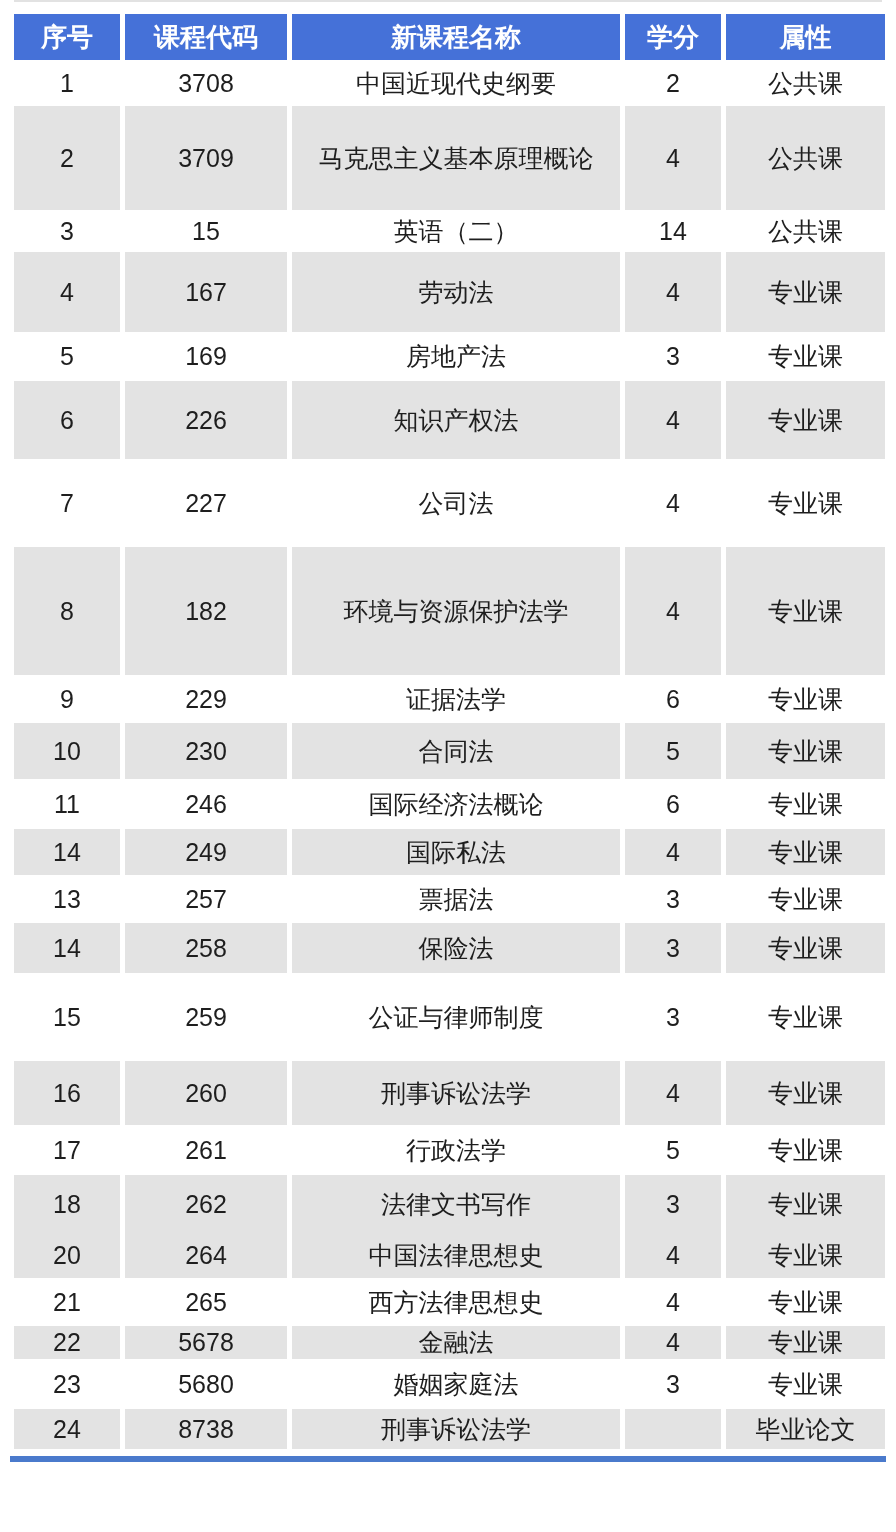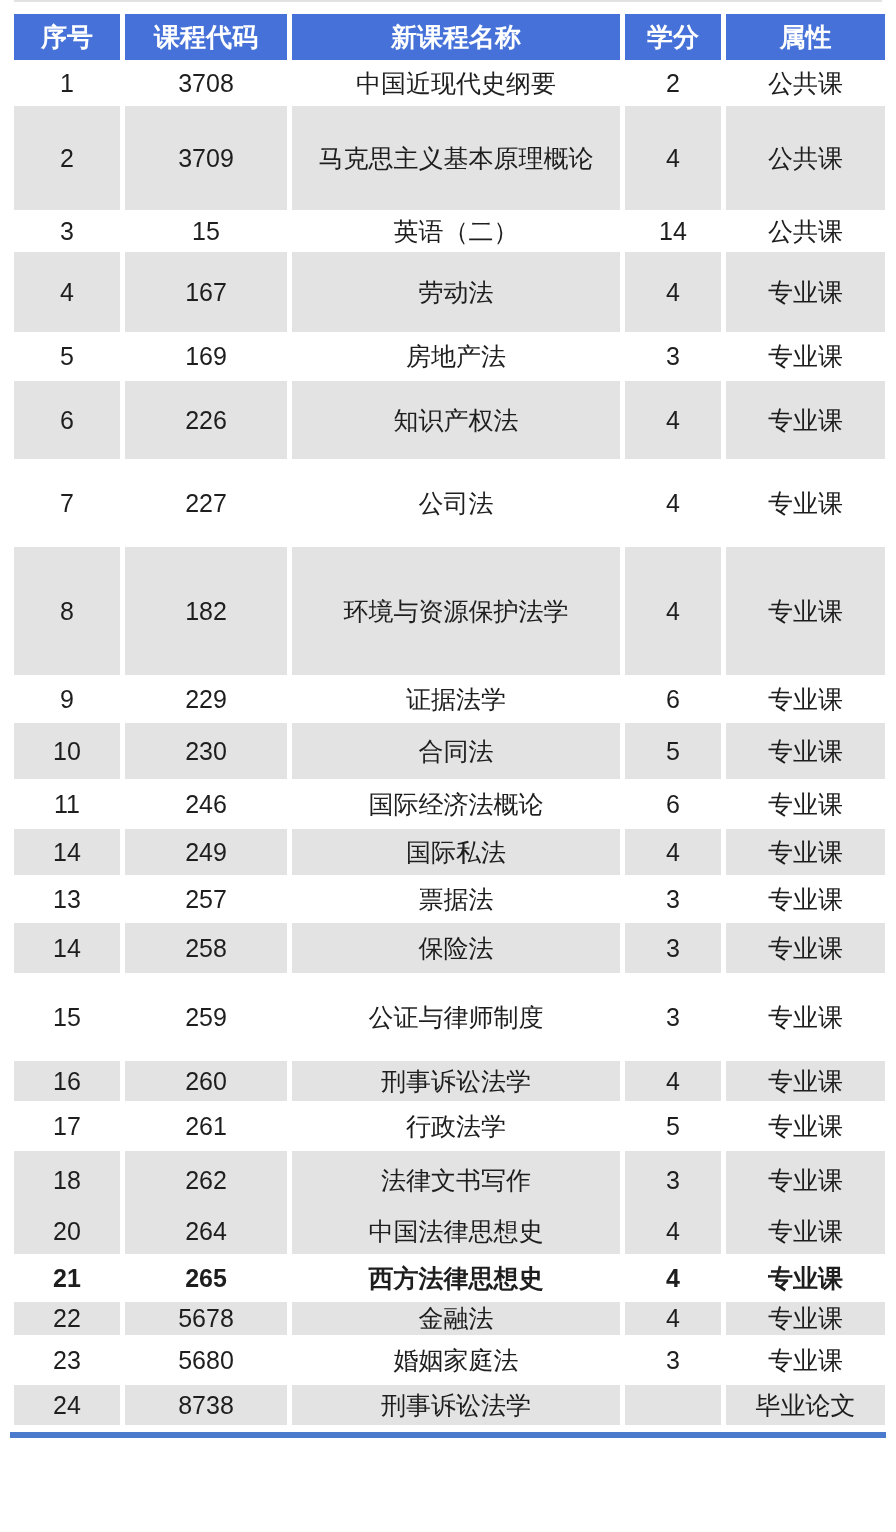--- a/index.html
+++ b/index.html
@@ -187,21 +187,21 @@
     <td>3</td>
     <td>专业课</td>
   </tr>
         <tr style="height: 88px;">
     <td>15</td>
     <td>259</td>
     <td>公证与律师制度</td>
     <td>3</td>
     <td>专业课</td>
   </tr>
-        <tr class="alt" style="height: 40px; margin-left: 36px;">
+        <tr class="alt" style="height: 64px; margin-left: 36px;">
     <td>16</td>
     <td>260</td>
     <td>刑事诉讼法学</td>
     <td>4</td>
     <td>专业课</td>
   </tr>
         <tr style="height: 50px;">
     <td>17</td>
     <td>261</td>
     <td>行政法学</td>
@@ -215,21 +215,21 @@
     <td>3</td>
     <td>专业课</td>
   </tr>
         <tr class="alt" style="height: 45px;">
     <td>20</td>
     <td>264</td>
     <td>中国法律思想史</td>
     <td>4</td>
     <td>专业课</td>
   </tr>
-        <tr style="height: 48px; font-weight: bold;">
+        <tr style="height: 48px;">
     <td>21</td>
     <td>265</td>
     <td>西方法律思想史</td>
     <td>4</td>
     <td>专业课</td>
   </tr>
         <tr class="alt" style="height: 30px;">
     <td>22</td>
     <td>5678</td>
     <td>金融法</td>

